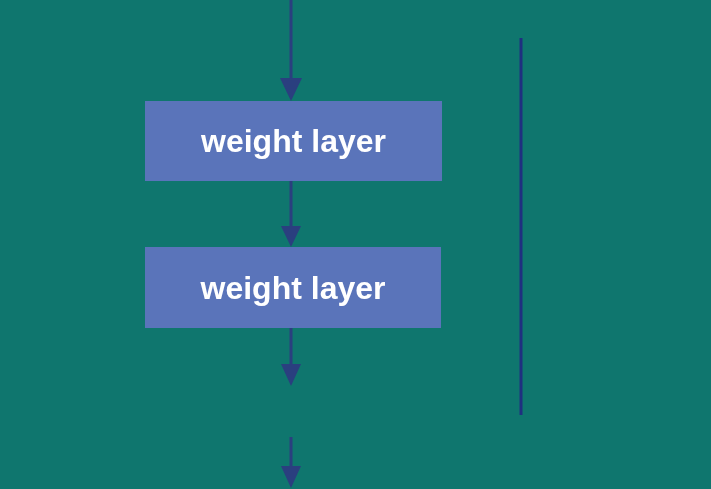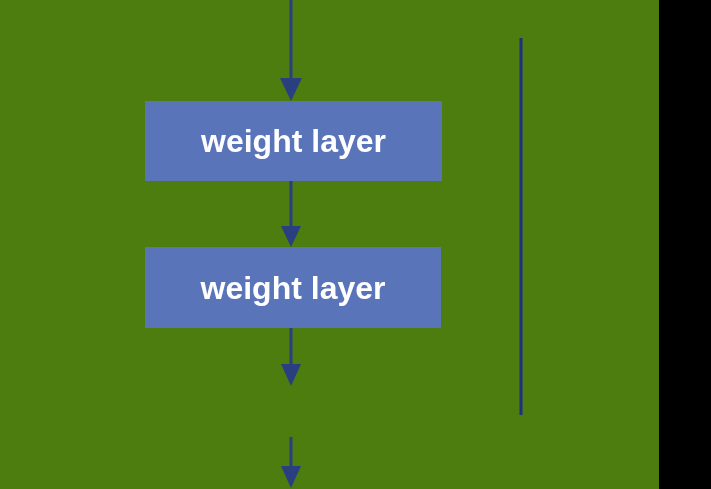--- a/index.html
+++ b/index.html
@@ -6,23 +6,23 @@
   html, body {
     margin: 0;
     padding: 0;
     background: #000000;
   }
   body {
     font-family: "Liberation Sans", sans-serif;
   }
   #canvas {
     position: relative;
-    width: 659px;
+    width: 711px;
     height: 489px;
-    background: #4d7c0f;
+    background: #0f766e;
     overflow: hidden;
   }
   #diagram-svg {
     position: absolute;
     left: 0;
     top: 0;
     width: 711px;
     height: 489px;
     display: block;
   }

